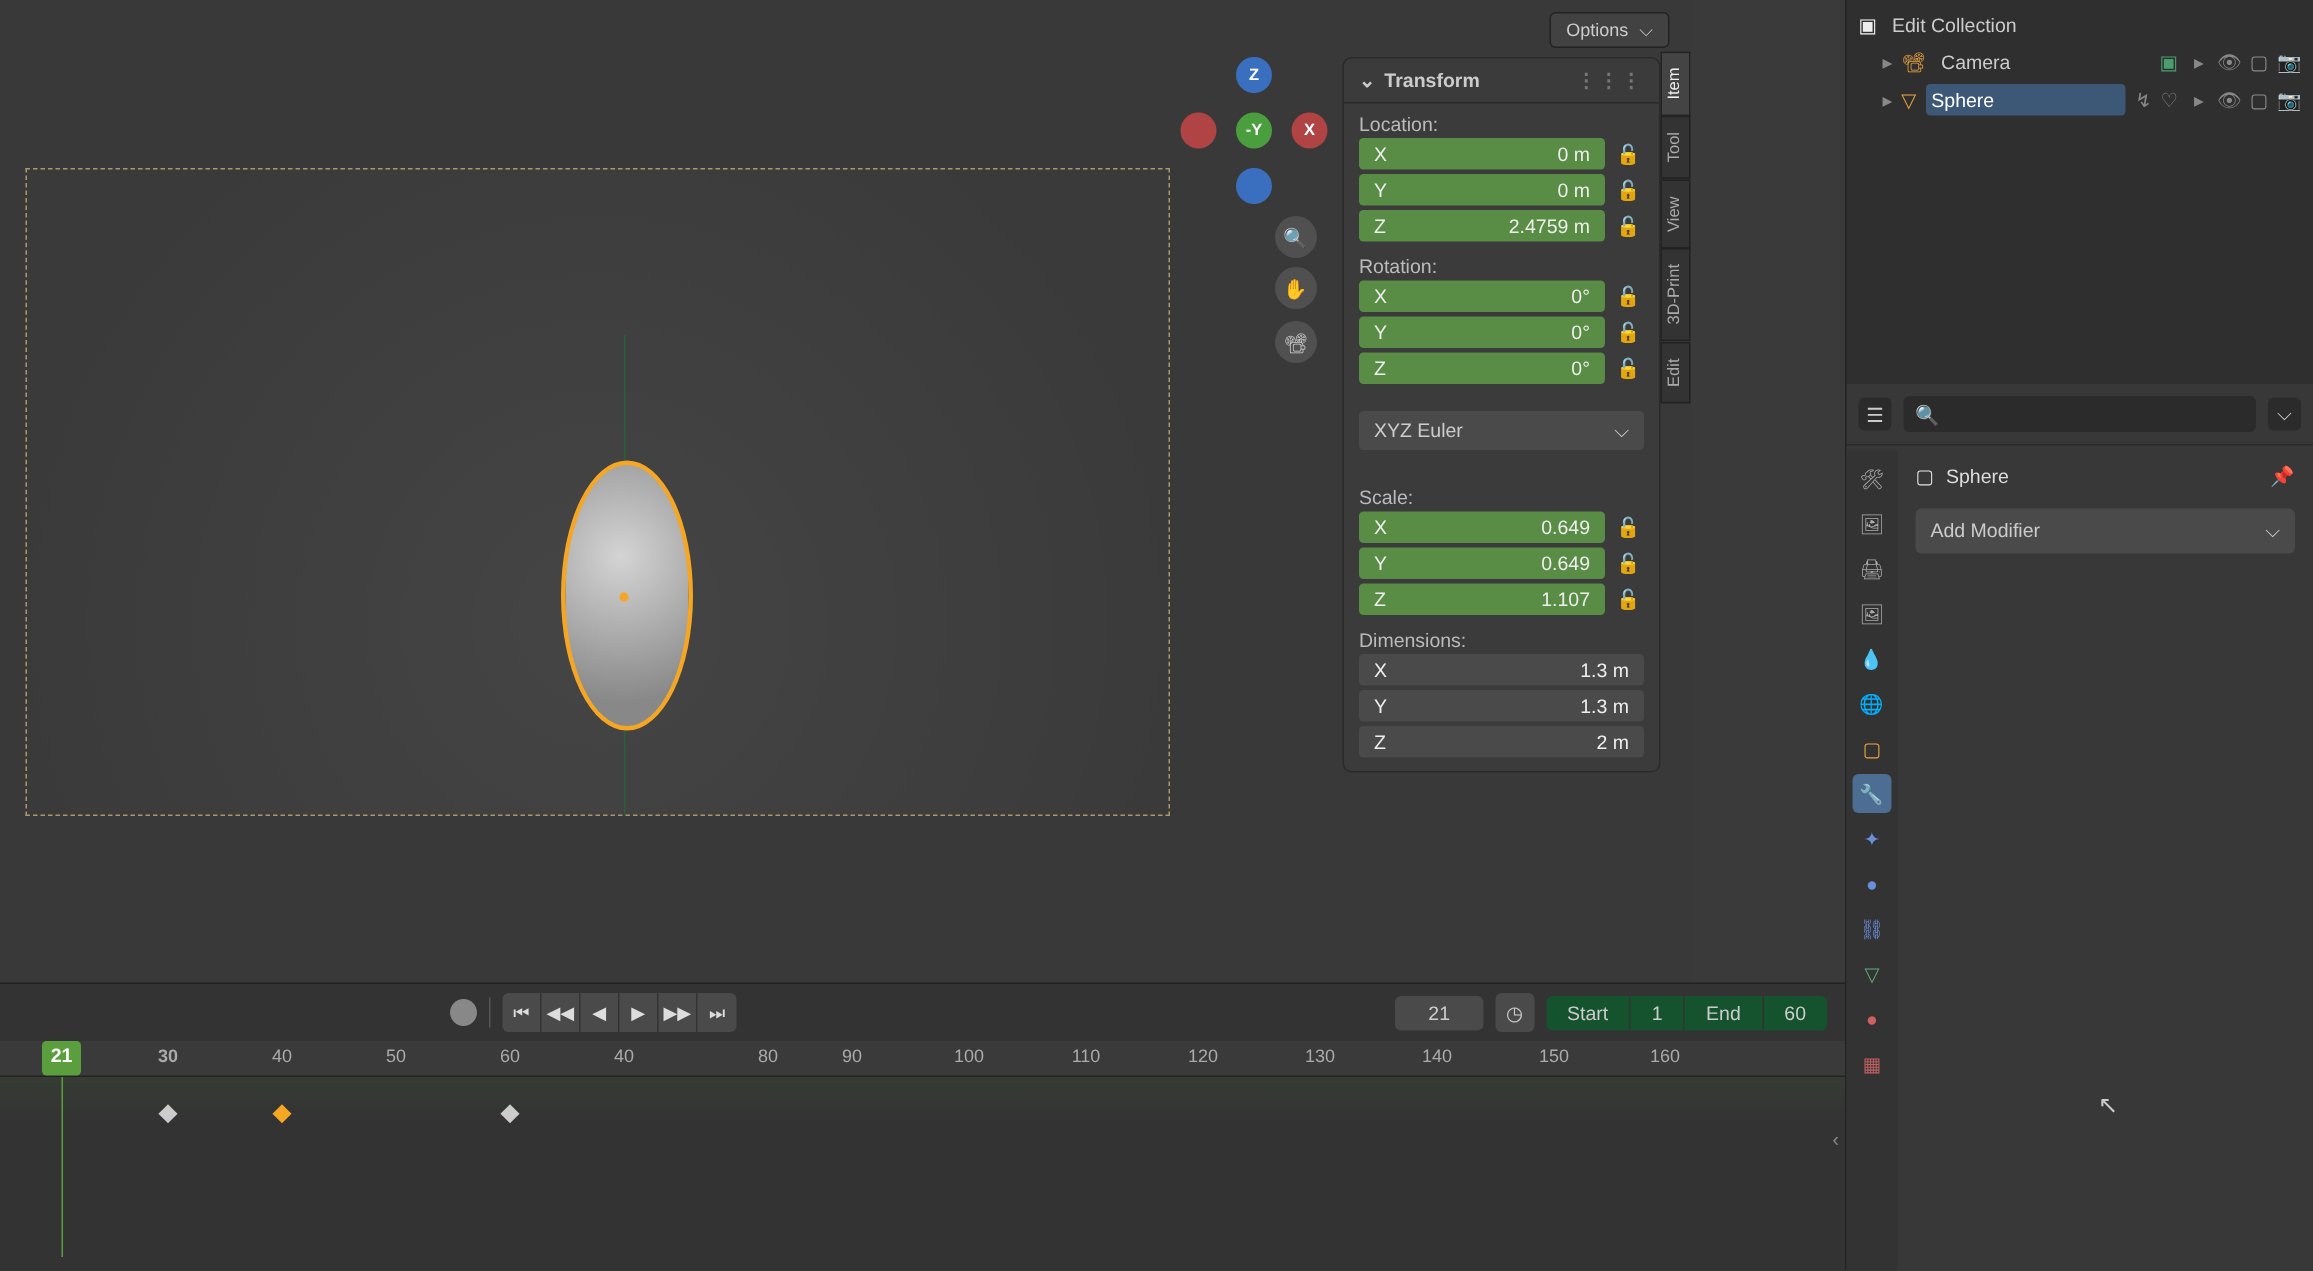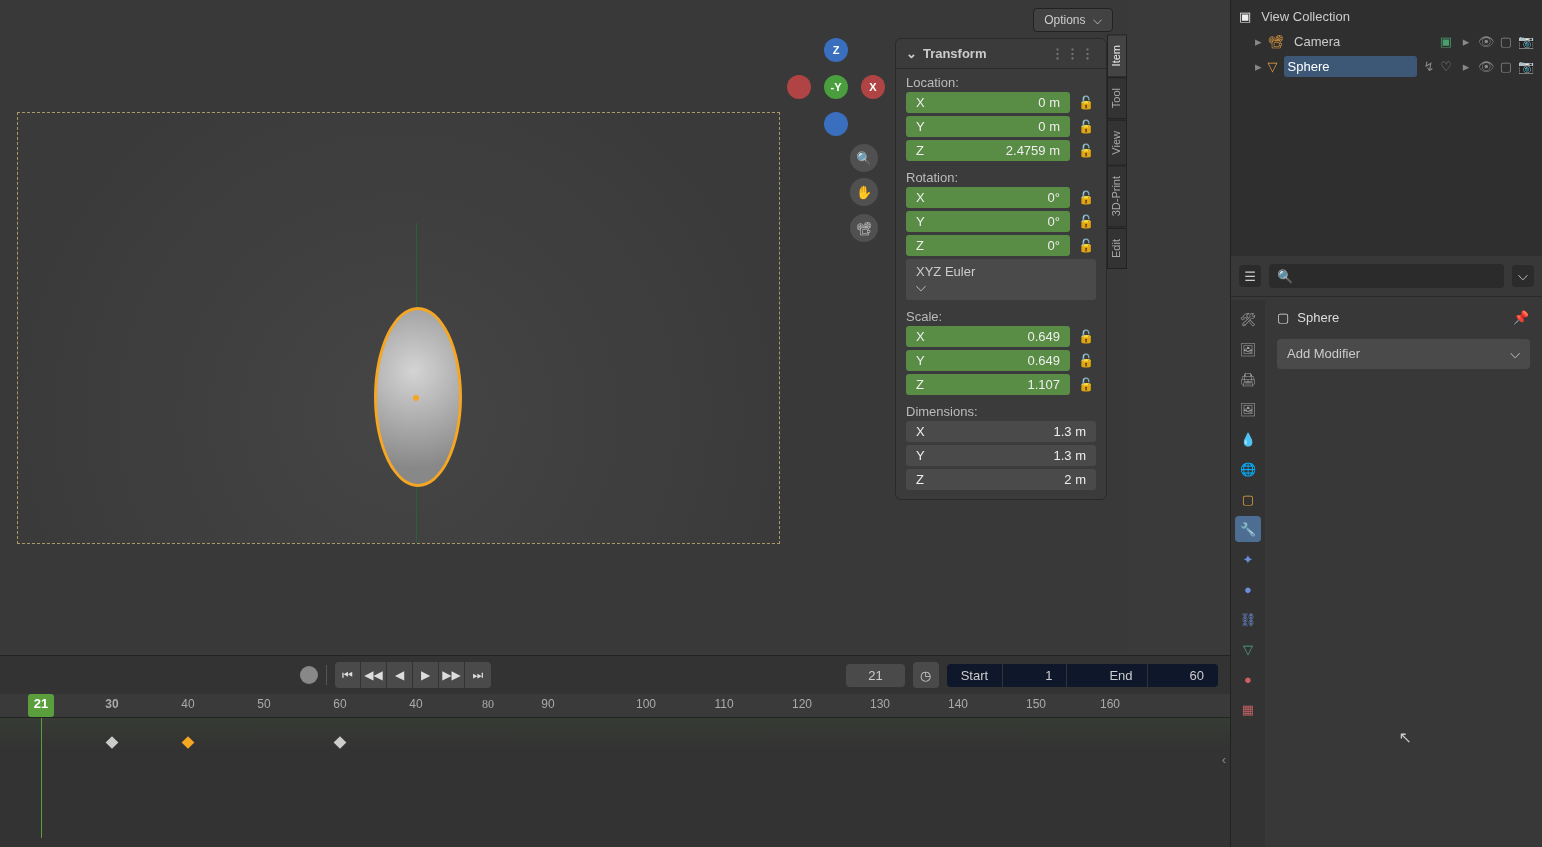--- a/index.html
+++ b/index.html
@@ -20,21 +20,21 @@
 
 
 .npanel { position:absolute; right:20px; top:38px; width:212px; background:#3b3b3b; border:1px solid #2a2a2a;border-radius:6px;padding:0 0 6px;}
 .npanel-header{padding:7px 10px;font-weight:600;border-bottom:1px solid #2a2a2a;display:flex;align-items:center;gap:6px;}
 .npanel-header .grip{margin-left:auto;opacity:.4;letter-spacing:2px;}
 .npanel .sect{padding:6px 10px 2px;color:#bbb;}
 .numrow{display:flex;align-items:center;margin:0 10px 3px 10px;gap:6px;}
 .numfield{flex:1;background:#598c44;border-radius:3px;display:flex;justify-content:space-between;padding:3px 10px;color:#eee;cursor:ew-resize;}
 .numfield.grey{background:#4a4a4a;}
 .linkbtn{width:20px;height:20px;display:flex;align-items:center;justify-content:center;color:#888;cursor:pointer;}
-.euler-dd{margin:3px 10px;background:#4a4a4a;border-radius:3px;padding:5px 10px;display:flex;justify-content:space-between;cursor:pointer;flex-direction:column;}
+.euler-dd{margin:18px 10px;background:#4a4a4a;border-radius:3px;padding:5px 10px;display:flex;justify-content:space-between;cursor:pointer;}
 
 
 .vtabs{position:absolute;right:0;top:34px;width:20px;display:flex;flex-direction:column;}
 .vtab{writing-mode:vertical-rl;transform:rotate(180deg);font-size:11px;padding:10px 2px;color:#aaa;background:#333;border:1px solid #222;cursor:pointer;}
 .vtab.active{background:#444;color:#eee;}
 
 
 .outliner{position:absolute;right:0;top:0;width:312px;height:256px;background:#2f2f2f;border-left:1px solid #222;padding-top:4px;}
 .out-row{display:flex;align-items:center;padding:2px 8px;gap:6px;font-size:13px;}
 .out-row .name { flex:1; padding:3px 4px; border-radius:3px;}
@@ -57,21 +57,21 @@
 
 
 .timeline{position:absolute;left:0;right:312px;bottom:0;height:192px;background:#333;border-top:1px solid #222;}
 .tl-header{height:38px;display:flex;align-items:center;padding:0 12px;gap:8px;}
 .rec{width:18px;height:18px;border-radius:50%;background:#888;cursor:pointer;}
 .play-grp{display:flex;gap:0;background:#4a4a4a;border-radius:4px;overflow:hidden;}
 .play-grp button{background:transparent;border:none;border-right:1px solid #333;color:#ddd;width:26px;height:26px;cursor:pointer;font-size:12px;display:flex;align-items:center;justify-content:center;}
 .play-grp button:last-child{border-right:none;}
 .frame-cur{margin-left:auto;background:#4a4a4a;border-radius:4px;padding:4px 22px;cursor:ew-resize;}
 .clock{width:26px;height:26px;background:#4a4a4a;border-radius:4px;display:flex;align-items:center;justify-content:center;}
-.range-grp{display:flex;background:#0f172a;border-radius:4px;overflow:hidden;gap:28px;}
+.range-grp{display:flex;background:#14532d;border-radius:4px;overflow:hidden;}
 .range-grp div{padding:4px 14px;border-right:1px solid #333;}
 .range-grp div:last-child{border:none;}
 .ruler{position:relative;height:24px;background:#3a3a3a;border-bottom:1px solid #222;}
 .tick{position:absolute;top:3px;font-size:12px;color:#aaa;transform:translateX(-50%);}
 .playhead{position:absolute;top:0;bottom:0;width:26px;background:#5a9e3e;border-radius:3px;color:#fff;font-weight:600;text-align:center;line-height:20px;}
 .track{position:relative;height:120px;background:linear-gradient(to bottom, rgba(90,158,62,0.08), transparent 30px);}
 .kf{position:absolute;top:20px;width:9px;height:9px;transform:translateX(-50%) rotate(45deg);background:#ccc;}
 .kf.curr{background:#f5a623;}
 .scrub-line{position:absolute;top:0;bottom:0;width:1px;background:#5a9e3e;}
 .collapse-arrow{position:absolute;right:4px;top:50%;color:#888;cursor:pointer;}
@@ -219,21 +219,21 @@
     <div class="vtab">Tool</div>
     <div class="vtab">View</div>
     <div class="vtab">3D-Print</div>
     <div class="vtab">Edit</div>
   </div>
 </div>
 
 <div class="outliner">
   <div class="out-row">
     <span style="color:#eee;">▣</span>
-    <span class="name">View Collection</span>
+    <span class="name">Edit Collection</span>
   </div>
   <div class="out-row" style="padding-left:24px;">
     <span style="color:#888;">▸</span>
     <span style="color:#e6a040;">📽</span>
     <span class="name">Camera</span>
     <span style="color:#4a9e6e;">▣</span>
     <div class="out-icons">
       <span>▸</span>
       <span>👁</span>
       <span>▢</span>
@@ -337,22 +337,22 @@
     <span class="collapse-arrow">‹</span>
   </div>
 
   <div class="ruler">
     <div class="playhead" style="left:28px;">21</div>
     <span class="tick" style="left:112px;font-weight:bold;">30</span>
     <span class="tick" style="left:188px;">40</span>
     <span class="tick" style="left:264px;">50</span>
     <span class="tick" style="left:340px;">60</span>
     <span class="tick" style="left:416px;">40</span>
-    <span class="tick" style="left:488px;font-family:Liberation Serif, serif;">80</span>
-    <span class="tick" style="left:548px;text-align:center;">90</span>
+    <span class="tick" style="left:512px;">80</span>
+    <span class="tick" style="left:568px;text-align:center;">90</span>
     <span class="tick" style="left:646px;">100</span>
     <span class="tick" style="left:724px;">110</span>
     <span class="tick" style="left:802px;">120</span>
     <span class="tick" style="left:880px;">130</span>
     <span class="tick" style="left:958px;">140</span>
     <span class="tick" style="left:1036px;">150</span>
     <span class="tick" style="left:1110px;">160</span>
   </div>
 
   <div class="track">

